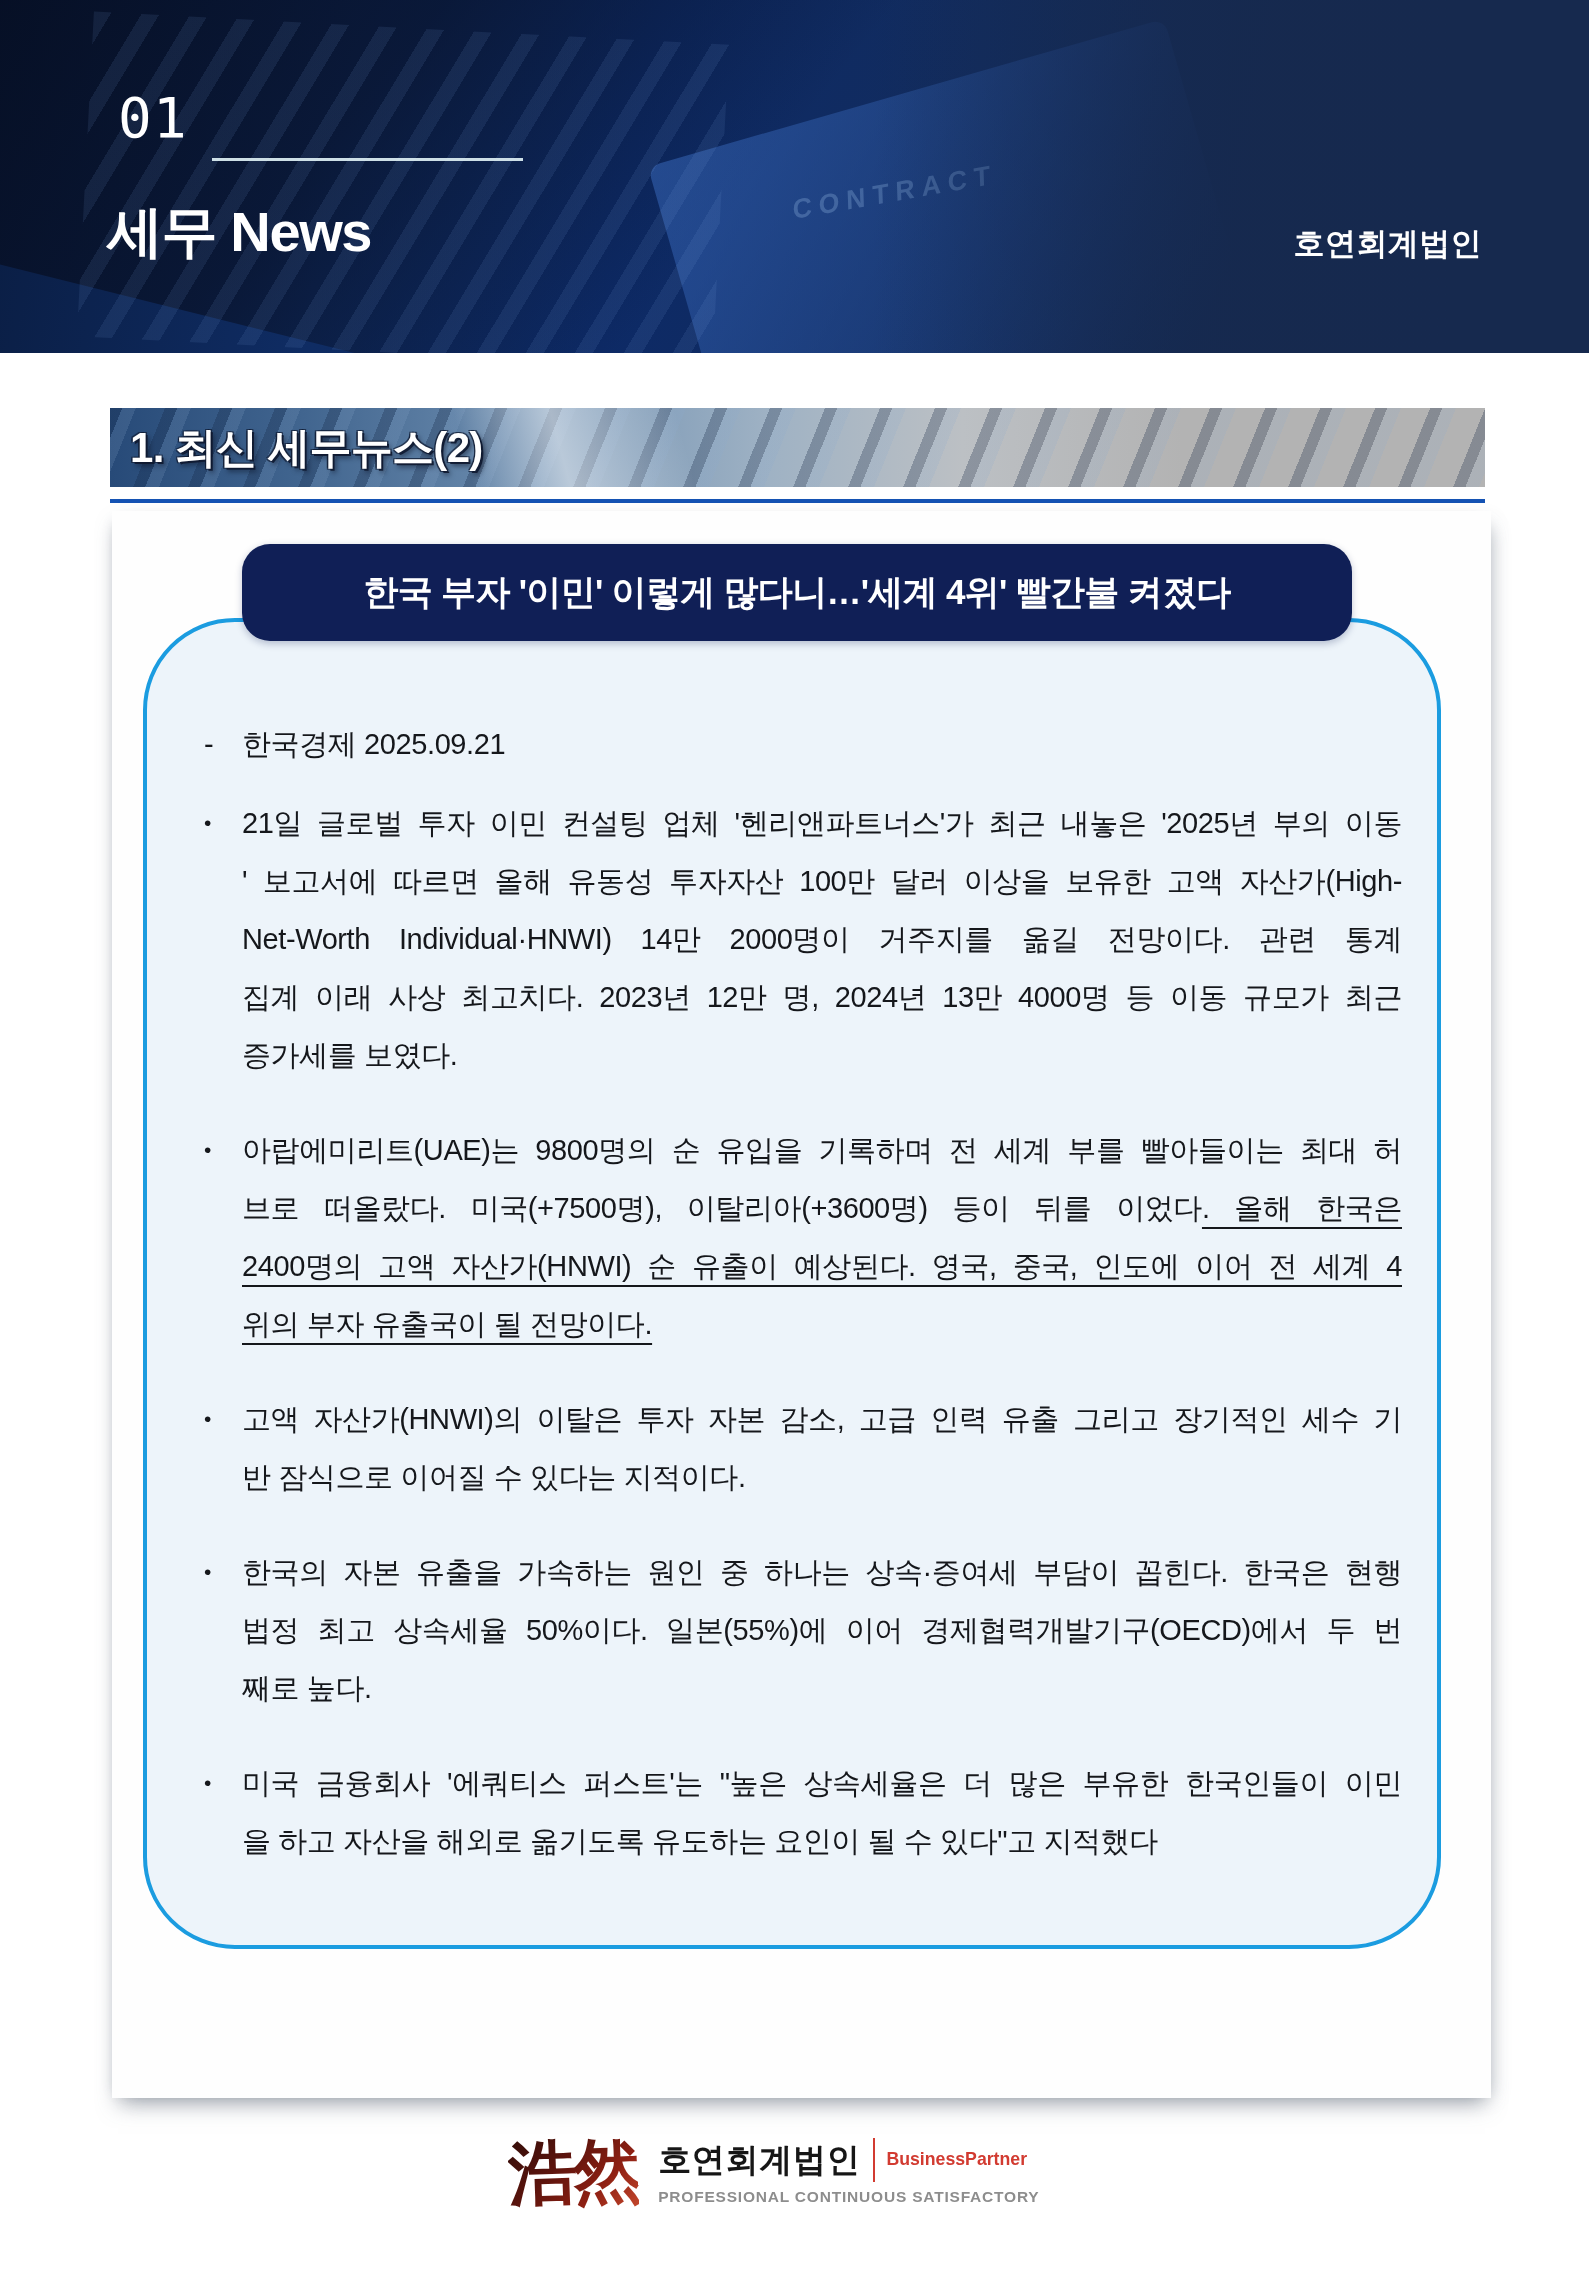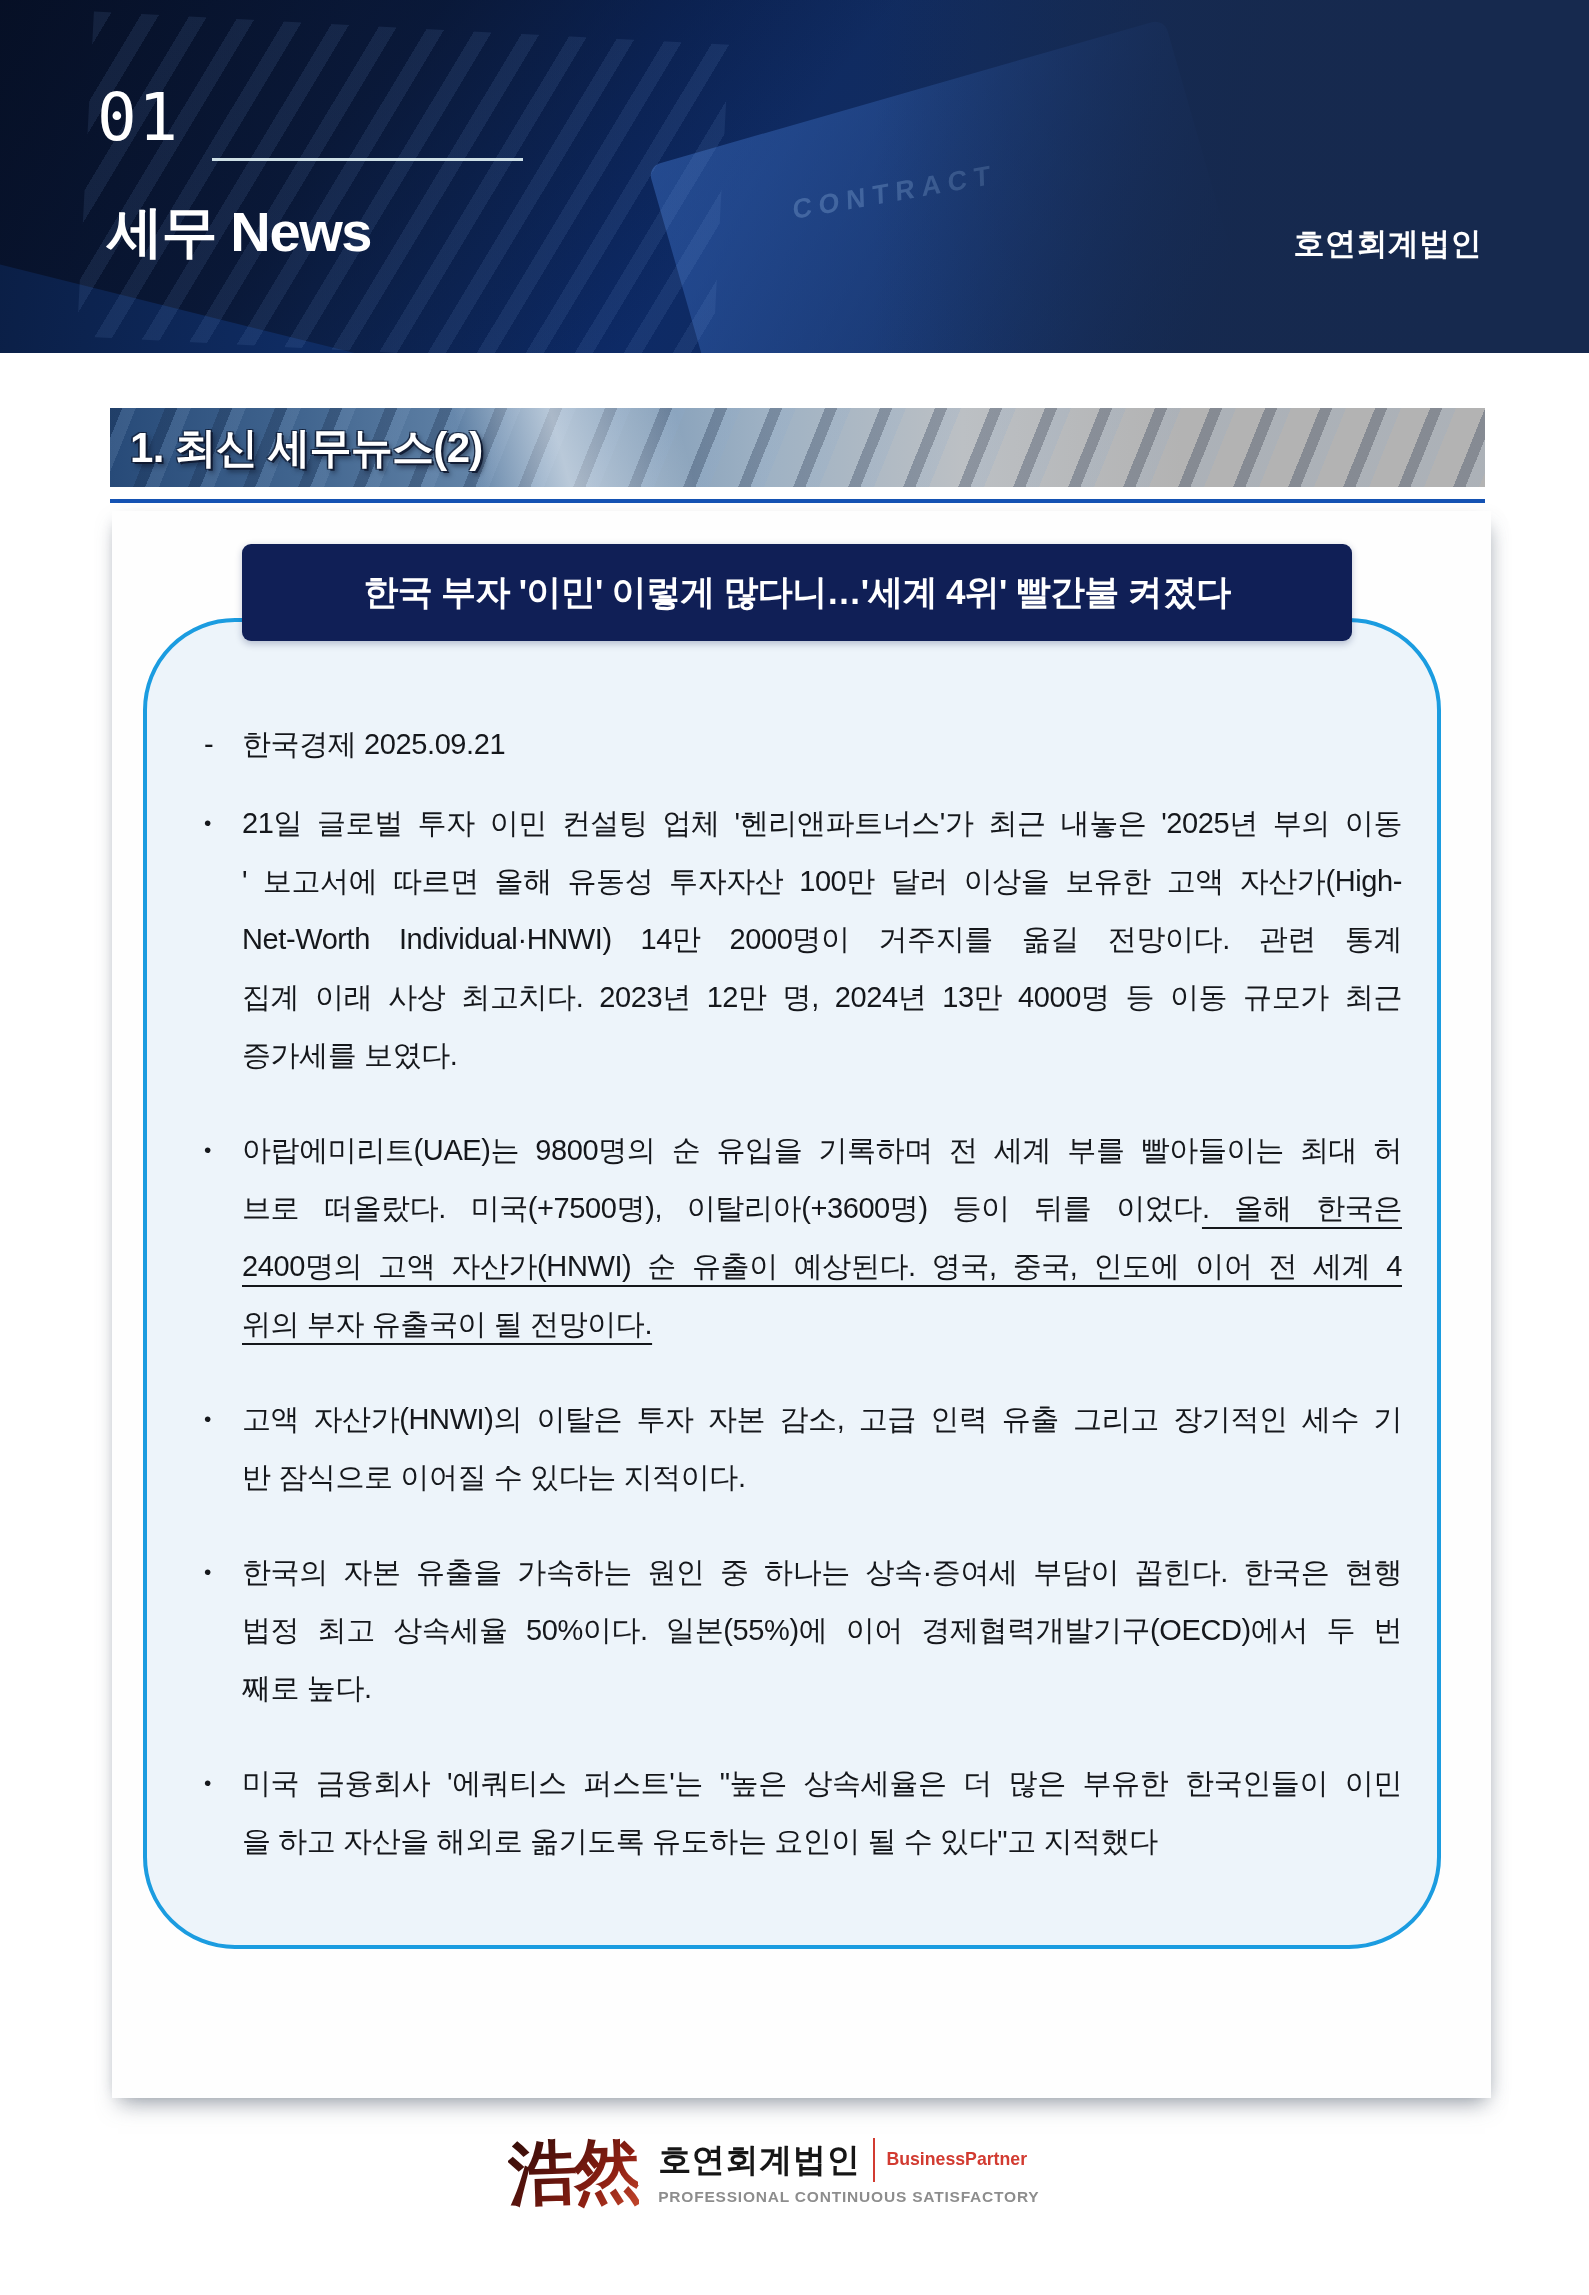--- a/index.html
+++ b/index.html
@@ -50,23 +50,23 @@
     left:791px;top:177px;
     color:rgba(150,185,230,.30);
     font-size:27px;font-weight:700;letter-spacing:7px;
     transform:rotate(-10deg) skewX(-8deg);
   }
   .art-fade{
     left:0;top:0;width:1589px;height:353px;
     background:linear-gradient(to right,rgba(22,41,78,0) 55%,rgba(22,41,78,.85) 78%,var(--header-navy) 92%);
   }
   .hdr-number{
-    position:absolute;left:97px;top:76px;
+    position:absolute;left:118px;top:76px;
     color:#ffffff;font-family:"DejaVu Sans Mono",monospace;
-    font-size:66px;font-weight:400;line-height:83px;letter-spacing:1.4px;
+    font-size:56px;font-weight:400;line-height:83px;letter-spacing:1.4px;
   }
   .hdr-number-line{
     position:absolute;left:212px;top:158px;width:311px;height:2.8px;
     background:#d8eaef;opacity:.95;
   }
   .hdr-title{
     position:absolute;left:107px;top:182px;
     color:#ffffff;font-size:56px;font-weight:800;line-height:99px;letter-spacing:-1.4px;
   }
   .hdr-company{
@@ -96,21 +96,21 @@
 
   
   .card{
     position:absolute;left:112px;top:511px;width:1379px;height:1587px;
     background:#fefefe;
     box-shadow:0 11.3px 20px -5.7px rgba(95,105,120,.5),8.5px 7px 18.4px -10px rgba(110,120,135,.35),-4.2px 2.8px 12.7px -8.5px rgba(110,120,135,.3);
   }
   .headline-banner{
     position:absolute;left:130px;top:33px;width:1110px;height:97px;
     background:var(--banner-navy);
-    border-radius:9px;
+    border-radius:28px;
     display:flex;align-items:center;justify-content:center;
     z-index:3;
     box-shadow:0 2.8px 7px rgba(16,31,86,.25);
   }
   .headline-banner .t{
     color:#ffffff;font-size:35px;font-weight:800;letter-spacing:-0.7px;white-space:nowrap;
   }
   .article-box{
     position:absolute;left:31px;top:107px;width:1298px;height:1331px;
     background:var(--box-fill);

